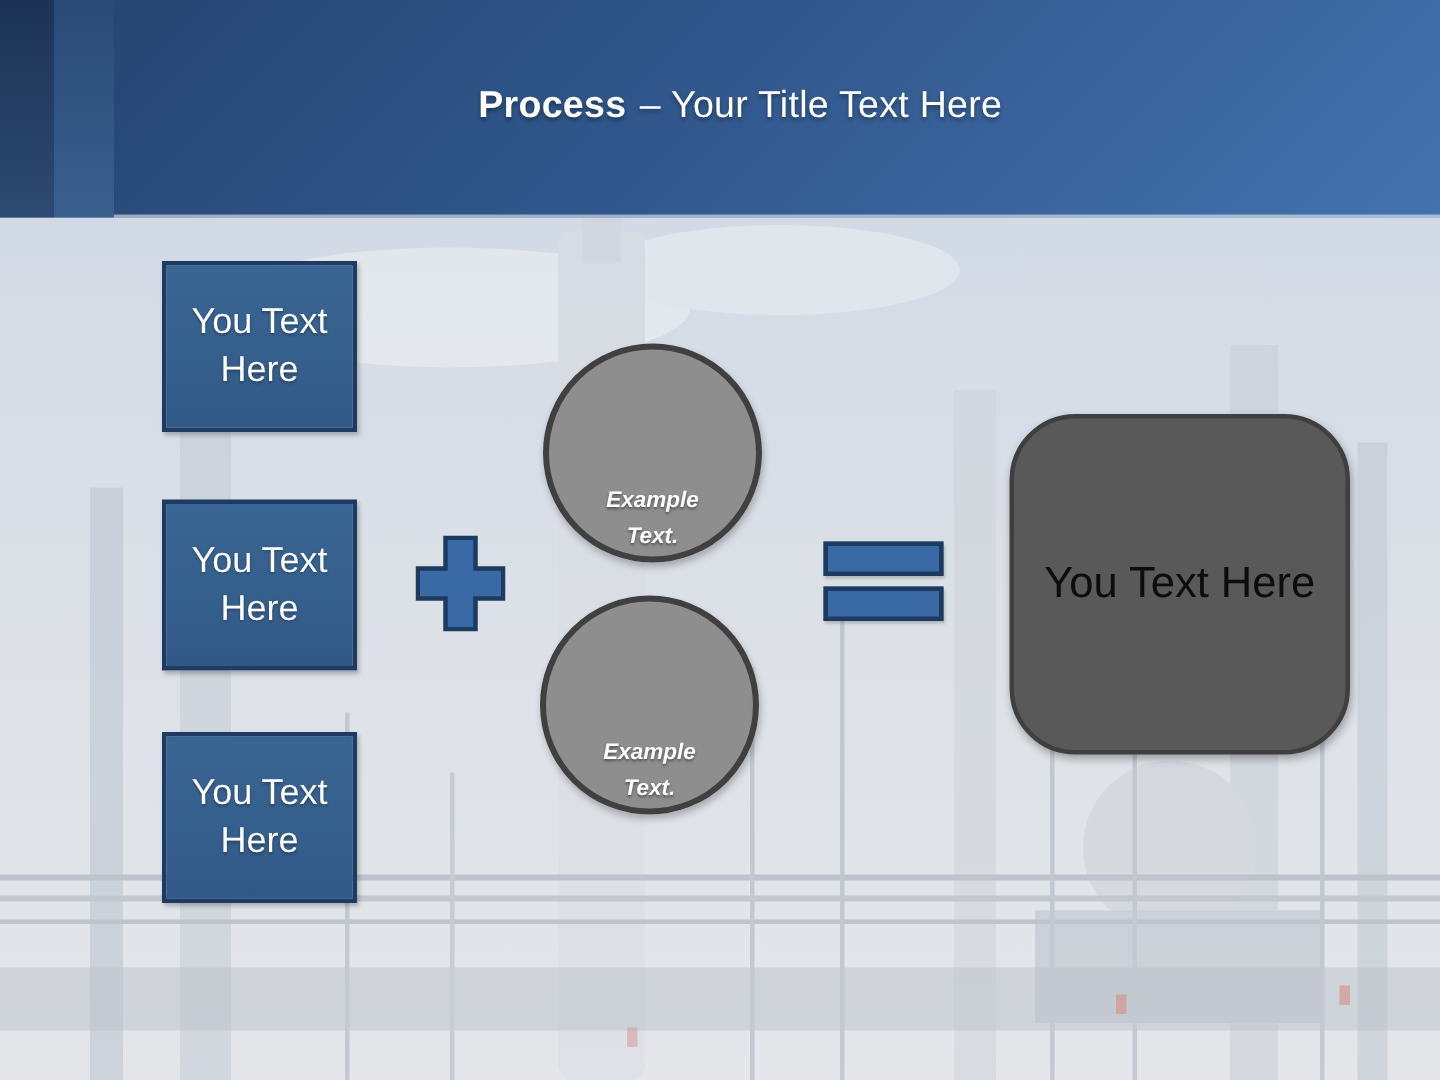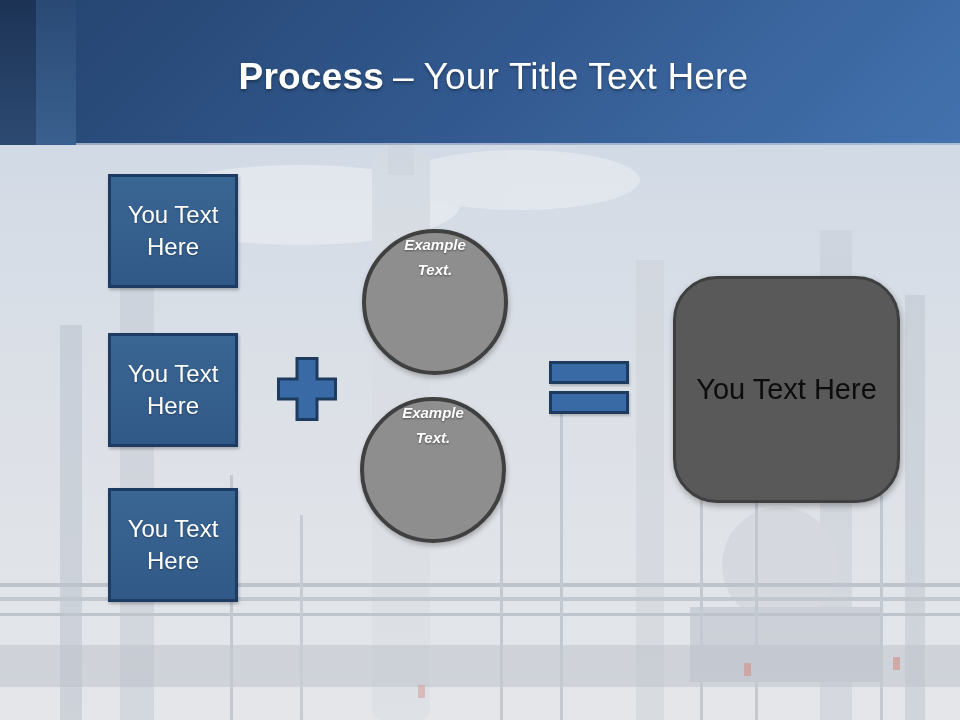--- a/index.html
+++ b/index.html
@@ -18,21 +18,21 @@
   .stripe-dark{
     position:absolute;left:0;top:0;width:36px;height:145px;
     background:linear-gradient(to bottom,#1c3355,#2d4a72);
   }
   .stripe-mid{
     position:absolute;left:36px;top:0;width:40px;height:145px;
     background:linear-gradient(to bottom,#2a4a75,#3a608f);
   }
   .title{
     position:absolute;left:0;top:56px;width:960px;text-align:center;text-indent:27px;
-    color:#fff;font-size:37px;letter-spacing:.2px;
+    color:#fff;font-size:25px;letter-spacing:.2px;
     text-shadow:0 2px 3px rgba(0,0,0,.35);white-space:nowrap;
   }
   .title .bold{font-weight:700;}
   .title .rest{font-weight:400;margin-left:9px;}
   
   .bg-photo{position:absolute;left:0;top:145px;width:960px;height:575px;}
   
   .input-box{
     position:absolute;left:108px;width:130px;height:114px;box-sizing:border-box;
     background:linear-gradient(to bottom,#3a6694,#315987);
@@ -47,21 +47,21 @@
   #plus{left:277px;top:357px;width:60px;height:64px;}
   #equals{left:549px;top:361px;width:80px;}
   .eq-bar{
     width:80px;height:23px;box-sizing:border-box;margin-bottom:7px;
     background:#3a6aa6;border:3px solid #1d3a5f;
     box-shadow:1px 2px 2px rgba(0,0,0,.2);
   }
   .circle{
     position:absolute;width:146px;height:146px;border-radius:50%;box-sizing:border-box;
     background:rgba(138,138,138,.96);border:4px solid #404040;
-    display:flex;align-items:flex-start;justify-content:center;text-align:center;
+    display:flex;align-items:flex-end;justify-content:center;text-align:center;
     color:#fff;font-size:15px;font-weight:700;font-style:italic;line-height:1.65;
     text-shadow:0 1px 2px rgba(0,0,0,.45);
     box-shadow:1px 3px 5px rgba(0,0,0,.25);
   }
   .circle .inner{width:100px;}
   #circle1{left:362px;top:229px;}
   #circle2{left:360px;top:397px;}
   .result-box{
     position:absolute;left:673px;top:276px;width:227px;height:227px;box-sizing:border-box;
     background:#595959;border:3px solid #3f3f3f;border-radius:44px;

